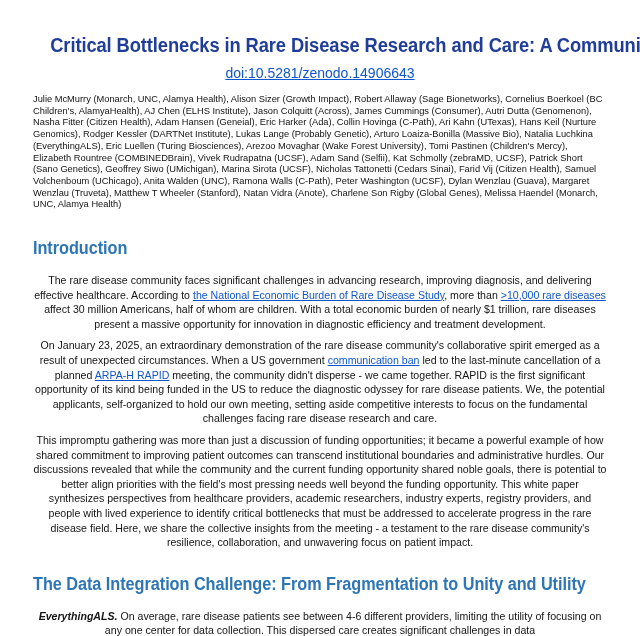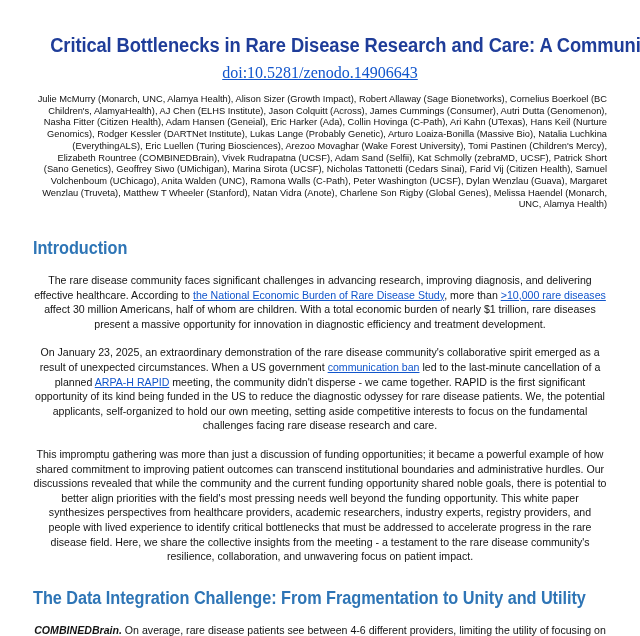--- a/index.html
+++ b/index.html
@@ -35,37 +35,36 @@
     line-height: 24px;
     letter-spacing: -0.1px;
     color: #1f3d99;
     transform: scaleX(0.94);
     transform-origin: center;
     white-space: nowrap;
   }
   .doi-line {
     text-align: center;
     margin-top: 9px;
-    font-size: 16px;
+    font-size: 14px;
     line-height: 14px;
-    font-family: Liberation Serif, serif;
   }
   .doi-link {
     color: #1155cc;
     text-decoration: underline;
   }
 
   
   .authors {
     margin: 0;
     padding-top: 14px;
     font-size: 9.3px;
     line-height: 11.7px;
     color: #111111;
-    text-align: right;
+    text-align: left;
   }
 
   
   .section-heading {
     margin: 0;
     font-family: "Liberation Sans Narrow", "Liberation Sans", sans-serif;
     font-weight: 700;
     font-size: 17.5px;
     line-height: 21px;
     color: #2e75b6;
@@ -78,21 +77,21 @@
   .h-data  { padding-top: 24px; }
 
   
   .para {
     margin: 0;
     font-size: 10.6px;
     line-height: 14.6px;
     color: #141414;
     text-align: center;
   }
-  .para + .para { margin-top: 14px; }
+  .para + .para { margin-top: 7px; }
   .para-first { margin-top: 14px; }
   .body-link {
     color: #1155cc;
     text-decoration: underline;
   }
   .lead-term {
     font-weight: 700;
     font-style: italic;
   }
   .clip-bottom {
@@ -121,16 +120,16 @@
 
   <p class="para">
     <span>On January 23, 2025, an extraordinary demonstration of the rare disease community's collaborative spirit emerged as a result of unexpected circumstances. When a US government </span><a class="body-link" href="#">communication ban</a><span> led to the last-minute cancellation of a planned </span><a class="body-link" href="#">ARPA-H RAPID</a><span> meeting, the community didn't disperse - we came together. RAPID is the first significant opportunity of its kind being funded in the US to reduce the diagnostic odyssey for rare disease patients. We, the potential applicants, self-organized to hold our own meeting, setting aside competitive interests to focus on the fundamental challenges facing rare disease research and care.</span>
   </p>
 
   <p class="para">This impromptu gathering was more than just a discussion of funding opportunities; it became a powerful example of how shared commitment to improving patient outcomes can transcend institutional boundaries and administrative hurdles. Our discussions revealed that while the community and the current funding opportunity shared noble goals, there is potential to better align priorities with the field's most pressing needs well beyond the funding opportunity. This white paper synthesizes perspectives from healthcare providers, academic researchers, industry experts, registry providers, and people with lived experience to identify critical bottlenecks that must be addressed to accelerate progress in the rare disease field. Here, we share the collective insights from the meeting - a testament to the rare disease community's resilience, collaboration, and unwavering focus on patient impact.</p>
 
   <h2 class="section-heading h-data">The Data Integration Challenge: From Fragmentation to Unity and Utility</h2>
 
   <p class="para para-first clip-bottom">
-    <span class="lead-term">COMBINEDBrain.</span><span> On average, rare disease patients see between 4-6 different providers, limiting the utility of focusing on any one center for data collection. This dispersed care creates significant challenges in data</span>
+    <span class="lead-term">EverythingALS.</span><span> On average, rare disease patients see between 4-6 different providers, limiting the utility of focusing on any one center for data collection. This dispersed care creates significant challenges in data</span>
   </p>
 
 </div>
 
 </body></html>

